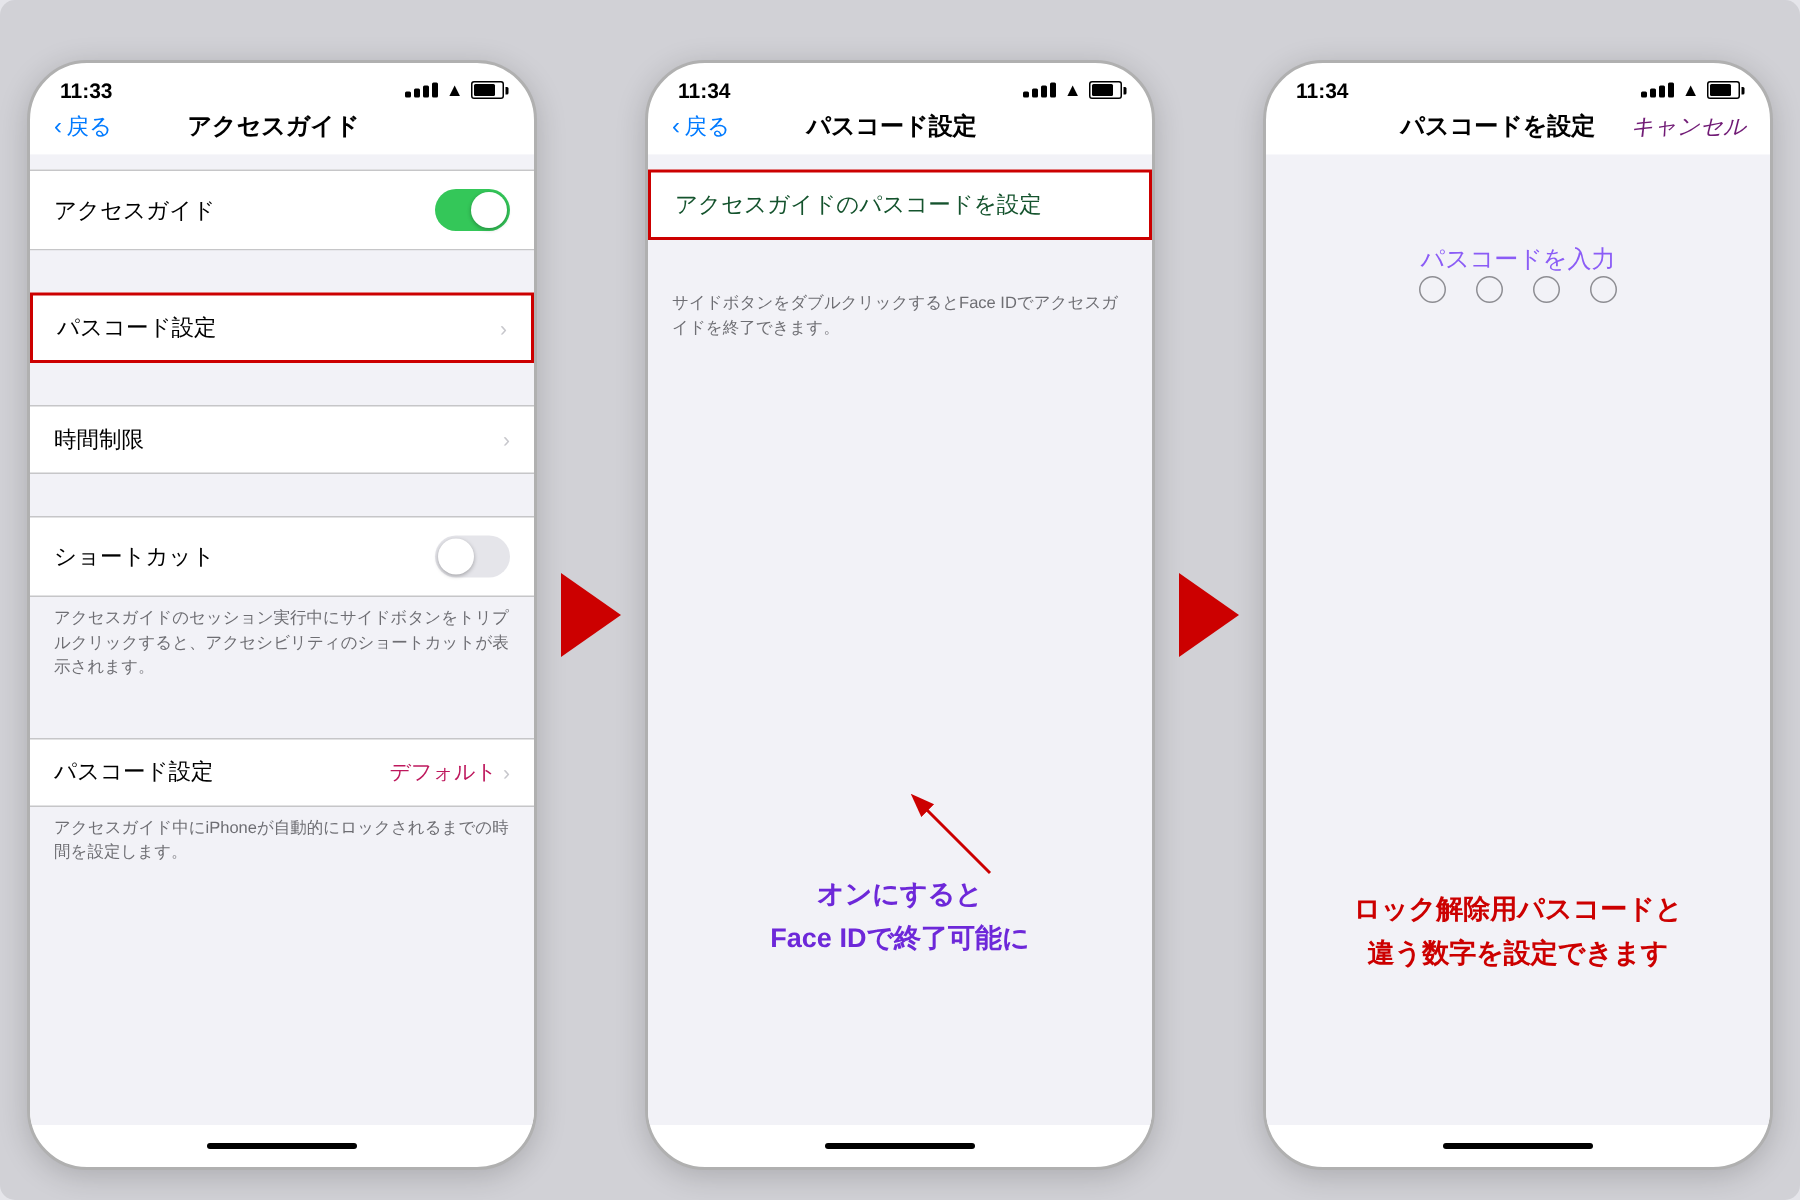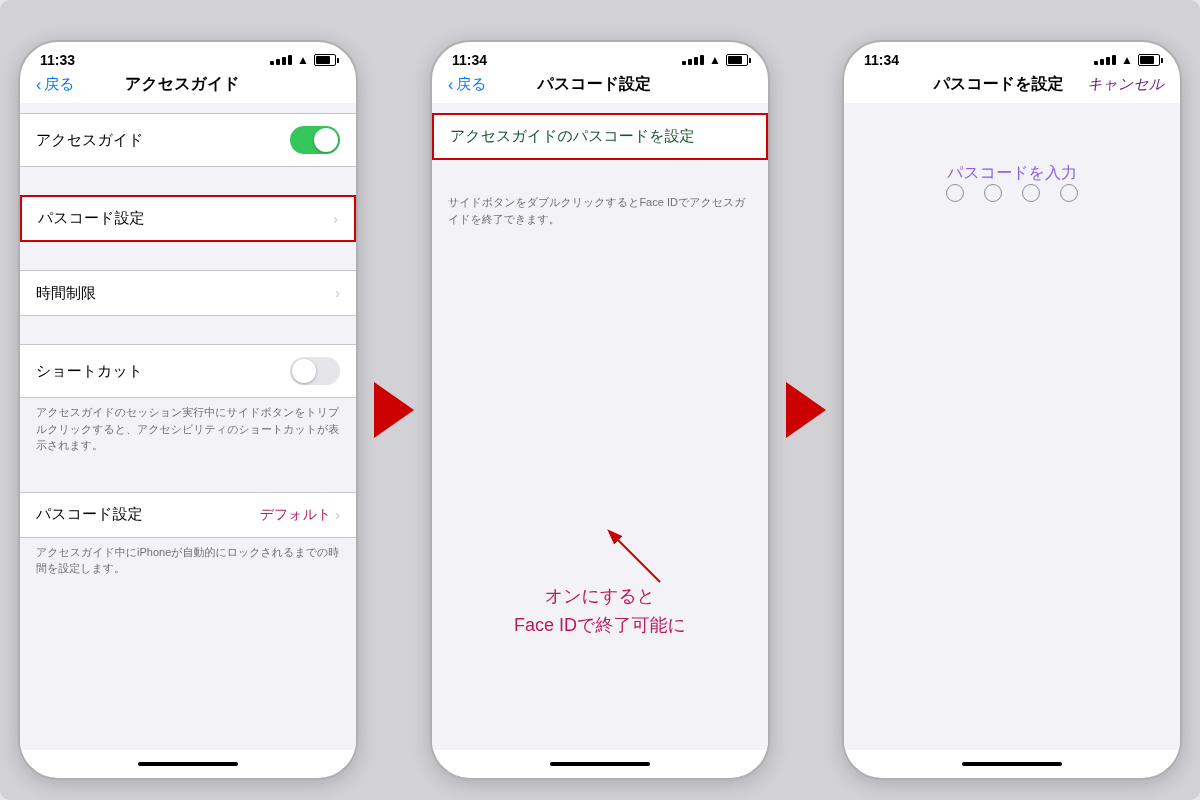--- a/index.html
+++ b/index.html
@@ -255,23 +255,23 @@
     }
     .arrow-right {
       width: 0;
       height: 0;
       border-top: 28px solid transparent;
       border-bottom: 28px solid transparent;
       border-left: 40px solid #cc0000;
     }
     .ann-text {
       text-align: center;
-      color: #be185d;
+      color: #6d28d9;
       font-size: 18px;
-      font-weight: 400;
+      font-weight: 700;
       line-height: 1.6;
     }
     .ann-text-bottom {
       text-align: center;
       color: #cc0000;
       font-size: 18px;
       font-weight: 700;
       line-height: 1.6;
     }
 
@@ -504,16 +504,19 @@
               <div class="dot"></div>
             </div>
           </div>
         </div>
 
         <div class="home-bar">
           <div class="home-bar-line"></div>
         </div>
       </div>
 
+      <div class="right-annotation">
+        <div class="ann-text-bottom">ロック解除用パスコードと<br>違う数字を設定できます</div>
+      </div>
     </div>
 
   </div>
 </div>
 
 </body></html>

